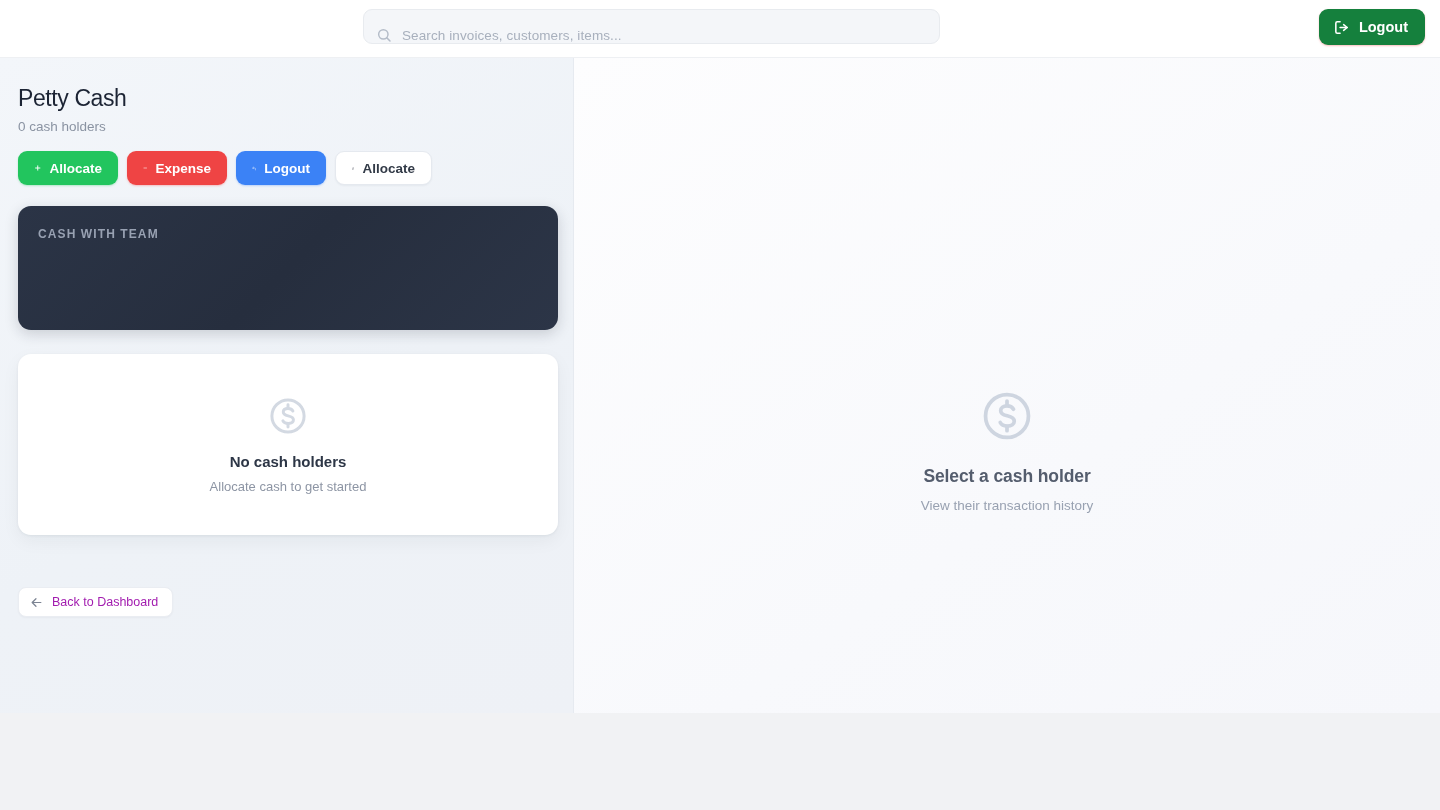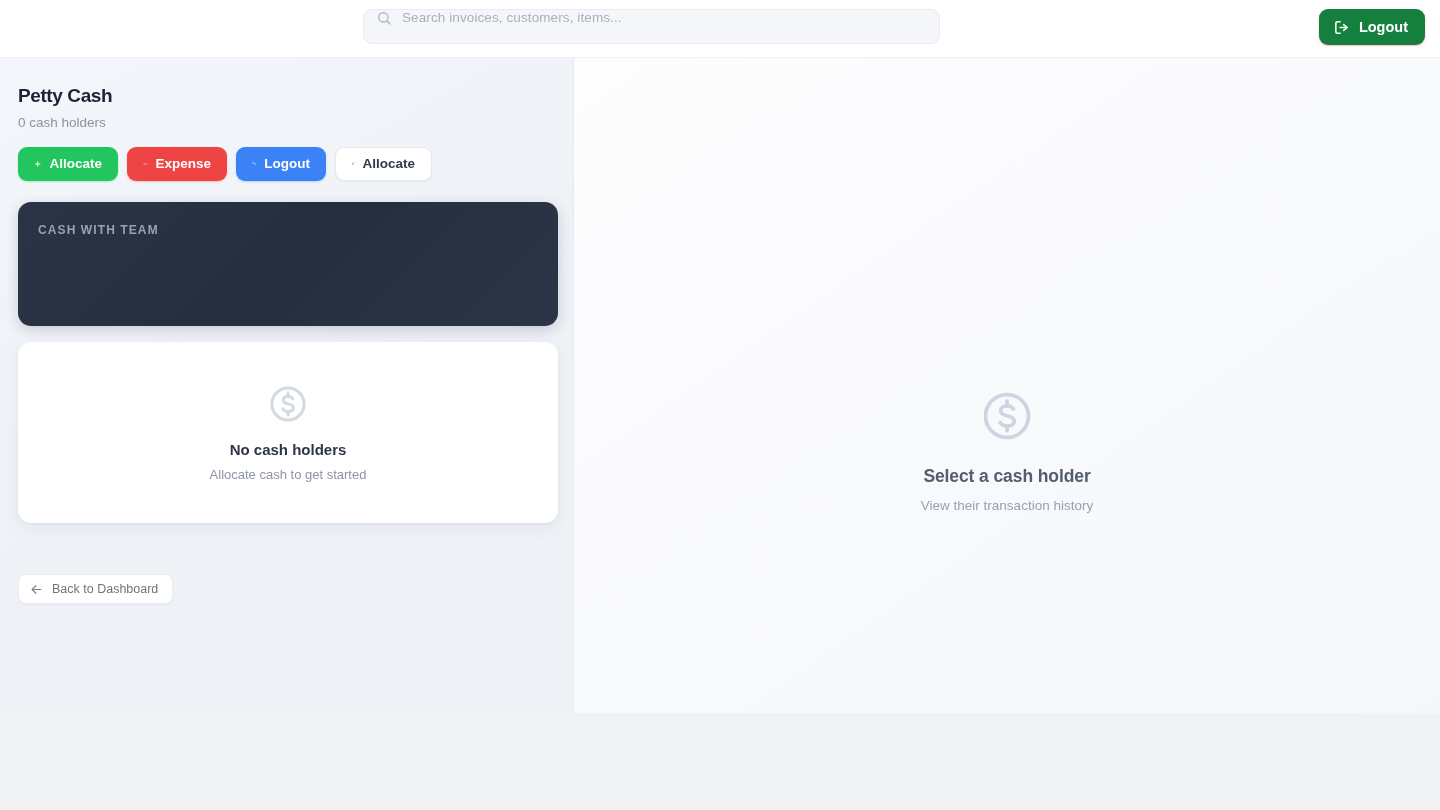--- a/index.html
+++ b/index.html
@@ -29,21 +29,21 @@
   .search-wrap {
     position: absolute;
     left: 363px;
     top: 9px;
     width: 577px;
     height: 35px;
     background: #f4f6f9;
     border: 1px solid #e8ebef;
     border-radius: 9px;
     display: flex;
-    align-items: flex-start;
+    align-items: flex-end;
     padding: 0 12px;
   }
 
   .search-icon {
     width: 16px;
     height: 16px;
     flex: 0 0 16px;
     color: #b4bcc8;
     display: block;
   }
@@ -105,22 +105,22 @@
     flex: 1;
     height: 655px;
     background: linear-gradient(145deg, #fdfdfe 0%, #f8f9fc 60%, #f6f7fb 100%);
     display: flex;
     align-items: flex-start;
     justify-content: center;
   }
 
   
   .page-title {
-    font-size: 19px;
-    font-weight: bold;
+    font-size: 23px;
+    font-weight: normal;
     color: #1c2434;
     letter-spacing: -0.4px;
     line-height: 1.1;
   }
 
   .page-subtitle {
     margin-top: 8px;
     font-size: 13.5px;
     color: #8a93a2;
   }
@@ -190,21 +190,21 @@
   }
 
   .balance-holders {
     margin-top: 11px;
     font-size: 11.5px;
     color: #97a0b1;
   }
 
   
   .holders-card {
-    margin-top: 16px;
+    margin-top: 24px;
     width: 540px;
     height: 181px;
     background: #ffffff;
     border-radius: 13px;
     box-shadow: 0 1px 3px rgba(22,30,46,0.06), 0 6px 18px rgba(22,30,46,0.05);
     display: flex;
     flex-direction: column;
     align-items: center;
     justify-content: center;
   }
@@ -221,32 +221,32 @@
   .empty-sub {
     margin-top: 9px;
     font-size: 13px;
     color: #8d95a4;
   }
 
   
   .back-btn {
     position: absolute;
     left: 18px;
-    top: 516px;
+    top: 529px;
     height: 30px;
     padding: 0 14px 0 11px;
     background: #ffffff;
     border: 1px solid #eaedf2;
     border-radius: 8px;
     display: inline-flex;
     align-items: center;
     gap: 9px;
     font-family: "Liberation Sans", sans-serif;
     font-size: 12.5px;
-    color: #737373;
+    color: #a21caf;
     cursor: pointer;
     box-shadow: 0 1px 2px rgba(20,30,50,0.04);
   }
   .back-arrow { width: 13px; height: 13px; display: block; color: #7c8493; }
 
   
   .right-empty {
     margin-top: 330px;
     display: flex;
     flex-direction: column;

